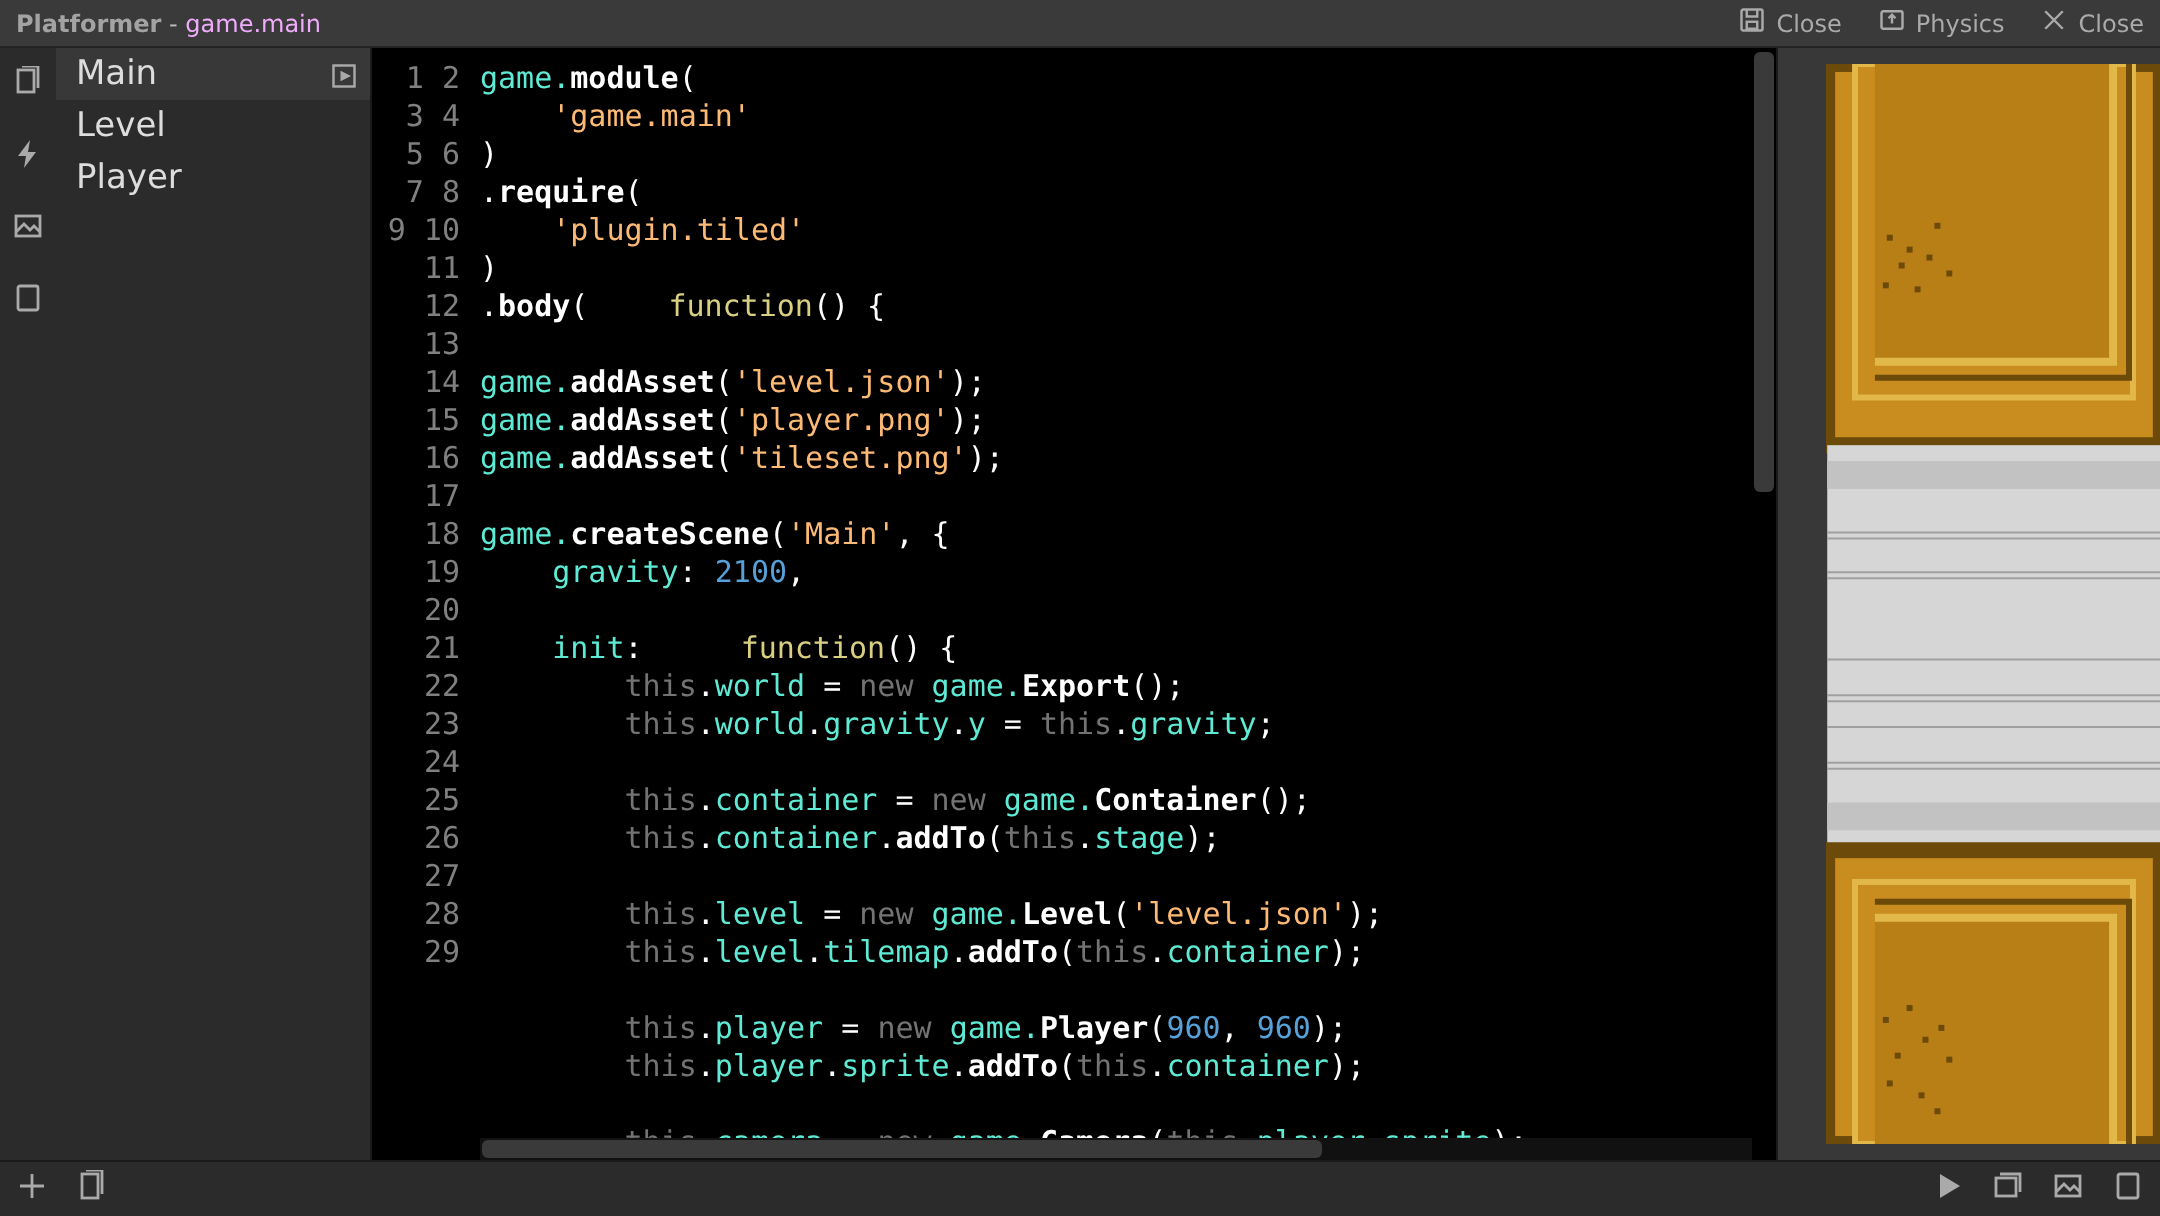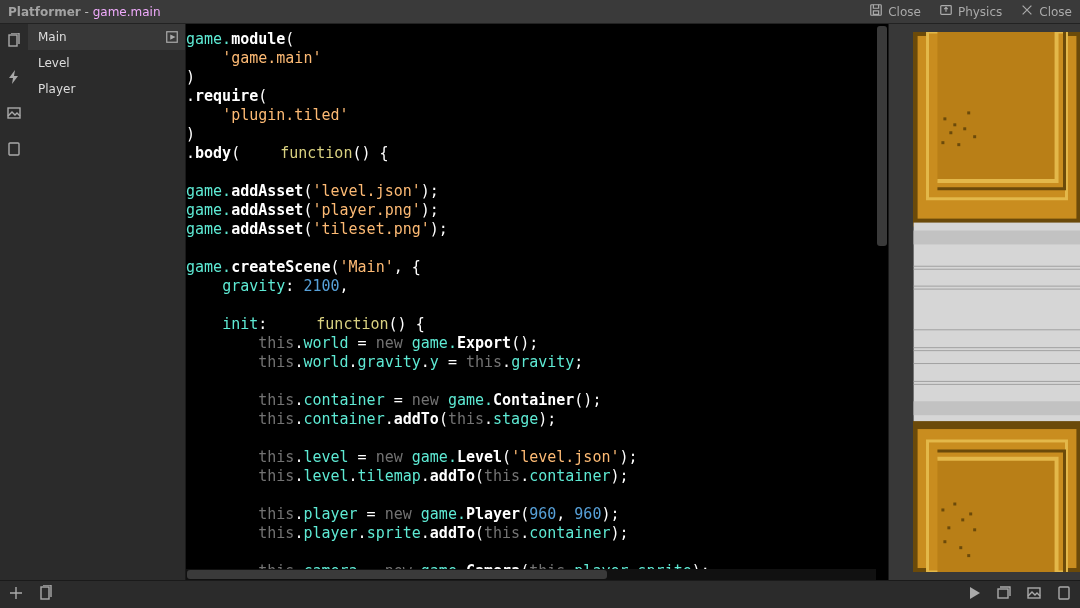--- a/index.html
+++ b/index.html
@@ -14,21 +14,21 @@
   .titlebar .tbtn{display:flex;align-items:center;gap:5px;margin-left:18px;color:#aaa;cursor:pointer;font-size:12px;}
   .titlebar .tbtn svg{width:14px;height:14px;fill:none;stroke:#aaa;stroke-width:1.4;}
   
   .main{flex:1;display:flex;min-height:0;}
   
   .rail{width:28px;background:#2b2b2b;display:flex;flex-direction:column;align-items:center;padding-top:8px;gap:18px;}
   .rail .rbtn{width:18px;height:18px;display:flex;align-items:center;justify-content:center;color:#999;}
   .rail .rbtn svg{width:16px;height:16px;stroke:#aaa;fill:none;stroke-width:1.4;}
   
   .sidebar{width:158px;background:#2b2b2b;border-right:1px solid #1a1a1a;display:flex;flex-direction:column;}
-  .sidebar .item{height:26px;display:flex;align-items:center;padding-left:10px;font-size:12px;color:#ddd;cursor:pointer;}
+  .sidebar .item{height:26px;display:flex;align-items:center;padding-left:10px;font-size:17px;color:#ddd;cursor:pointer;}
   .sidebar .item.selected{background:#383838;}
   .sidebar .item .grow{flex:1;}
   .sidebar .item .play{width:14px;height:14px;margin-right:6px;}
   .sidebar .item .play svg{width:14px;height:14px;stroke:#aaa;fill:none;stroke-width:1.4;}
   
   .editor{flex:1;display:flex;min-width:0;background:#000;}
   .gutter{width:54px;background:#000;color:#808080;font-family:"DejaVu Sans Mono",Menlo,monospace;font-size:15px;text-align:right;padding:6px 10px 6px 0;line-height:19px;}
   .code{flex:1;background:#000;color:#ddd;font-family:"DejaVu Sans Mono",Menlo,monospace;font-size:15px;line-height:19px;padding:6px 0 6px 0;white-space:pre;overflow:hidden;position:relative;}
   .codewrap{position:relative;height:100%;overflow:hidden;}
   .hscroll{position:absolute;left:0;right:0;bottom:0;height:11px;background:#111;}
@@ -125,20 +125,49 @@
         <span>Level</span>
         <span class="grow"></span>
       </div>
       <div class="item">
         <span>Player</span>
         <span class="grow"></span>
       </div>
     </div>
 
   <div class="editor">
+    <div class="gutter" id="gutter">1
+2
+3
+4
+5
+6
+7
+8
+9
+10
+11
+12
+13
+14
+15
+16
+17
+18
+19
+20
+21
+22
+23
+24
+25
+26
+27
+28
+29</div>
     <div class="code codewrap" id="code"><span class="id">game.</span><span class="call">module</span><span class="op">(</span>
 <span class="op">    </span><span class="str">'game.main'</span>
 <span class="op">)</span>
 <span class="op">.</span><span class="call">require</span><span class="op">(</span>
 <span class="op">    </span><span class="str">'plugin.tiled'</span>
 <span class="op">)</span>
 <span class="op">.</span><span class="call">body</span><span class="op">(</span><span class="fn">function</span><span class="op">() {</span>
 
 <span class="id">game.</span><span class="call">addAsset</span><span class="op">(</span><span class="str">'level.json'</span><span class="op">);</span>
 <span class="id">game.</span><span class="call">addAsset</span><span class="op">(</span><span class="str">'player.png'</span><span class="op">);</span>

